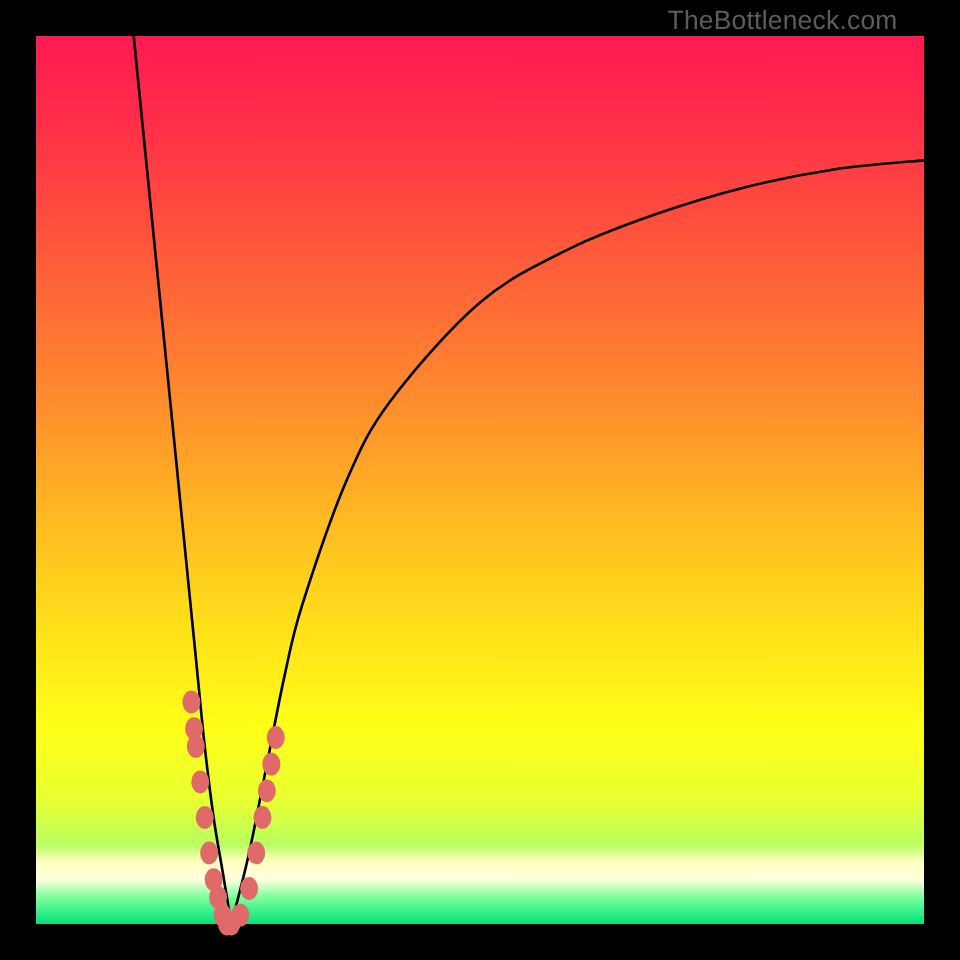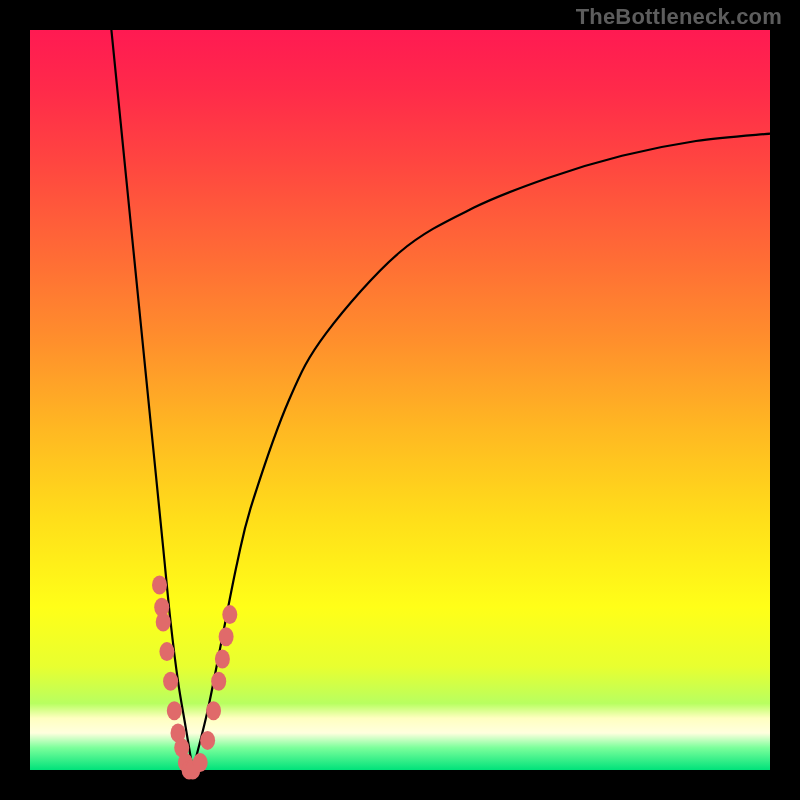--- a/index.html
+++ b/index.html
@@ -35,24 +35,24 @@
       #b8ff60 91%,
       #ffffc0 93%,
       #ffffde 95%,
       #7bff9b 97%,
       #00e27a 100%
     );
   }
   .attribution-watermark {
     position: absolute;
     top: 4px;
-    right: 18px;
+    right: 52px;
     font-family: Arial, Helvetica, sans-serif;
     font-size: 22px;
-    font-weight: 700;
+    font-weight: 400;
     color: #5d5d5d;
     letter-spacing: 0.2px;
   }
   svg.curves {
     position: absolute;
     left: 0;
     top: 0;
     width: 740px;
     height: 740px;
     overflow: visible;

